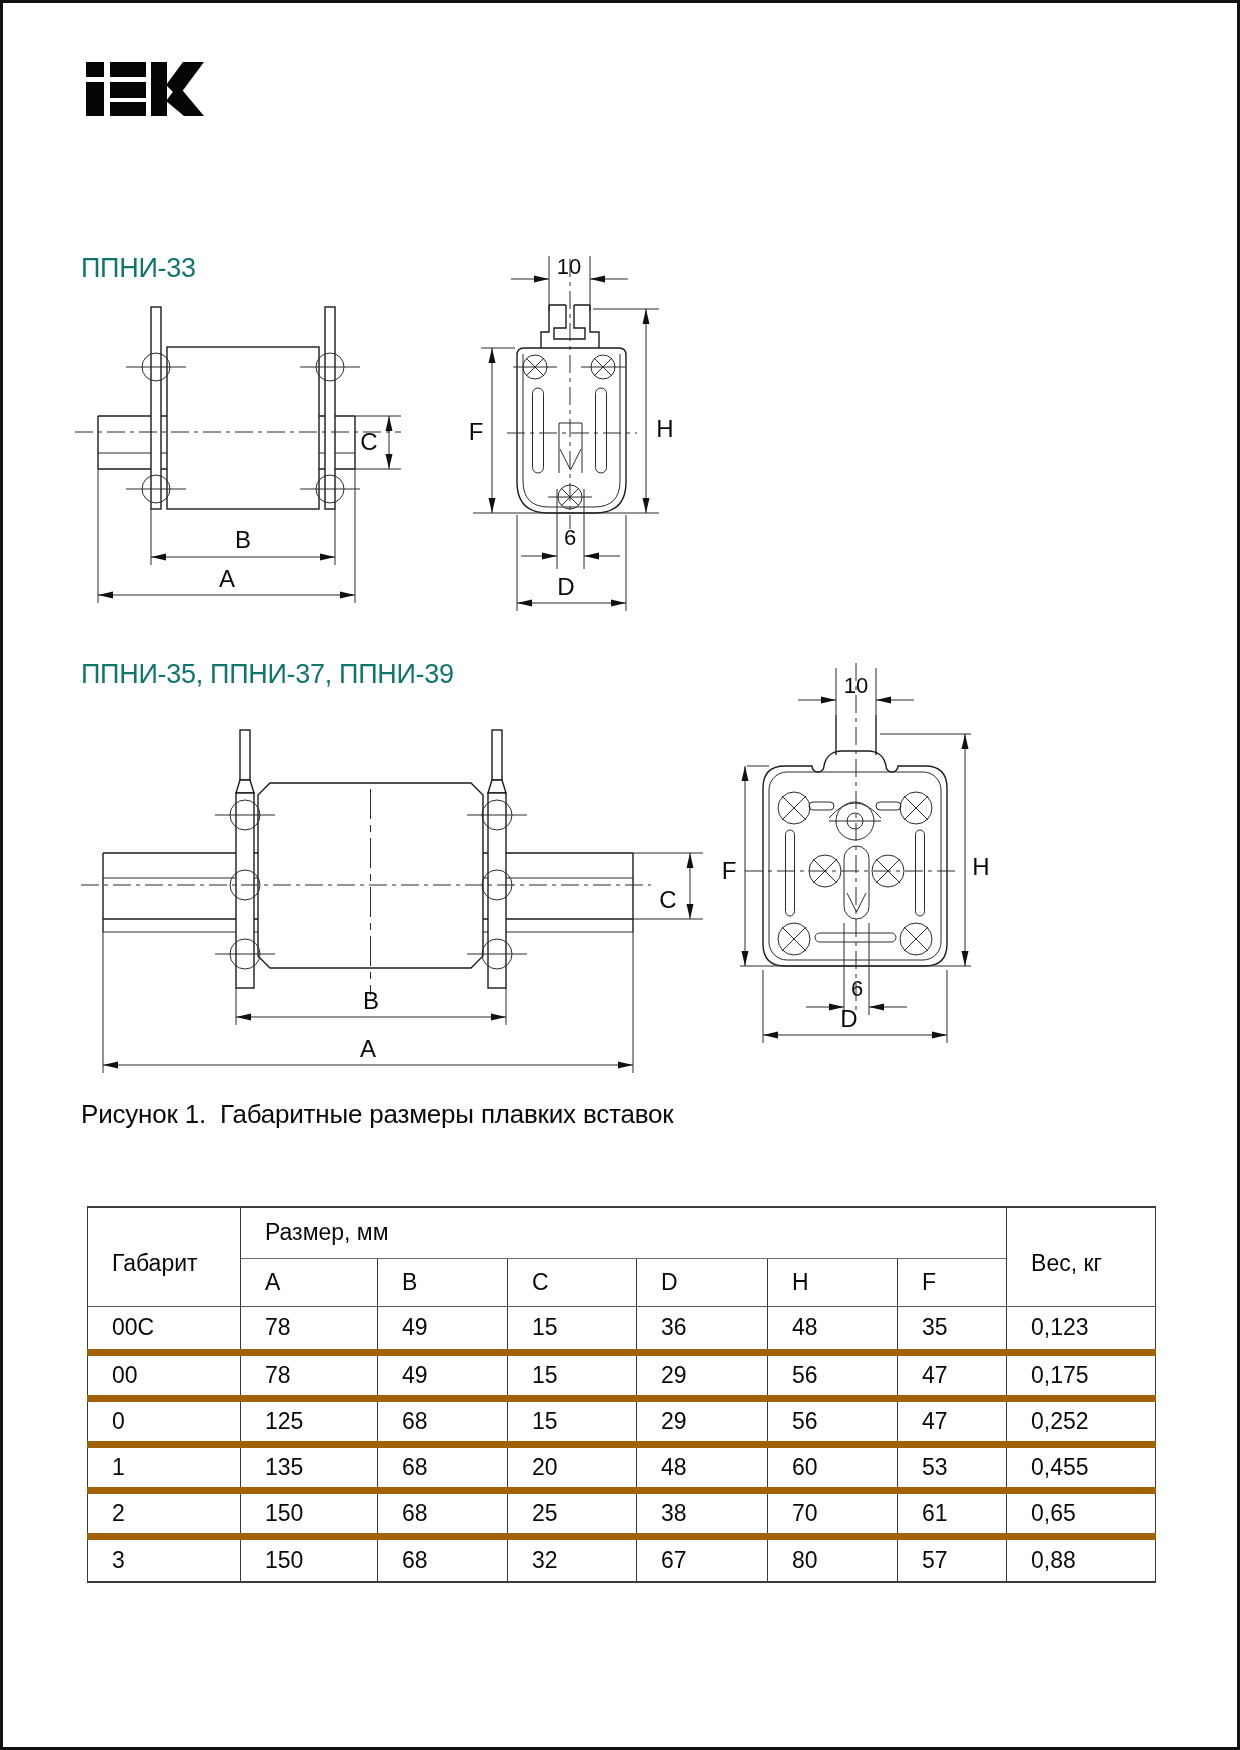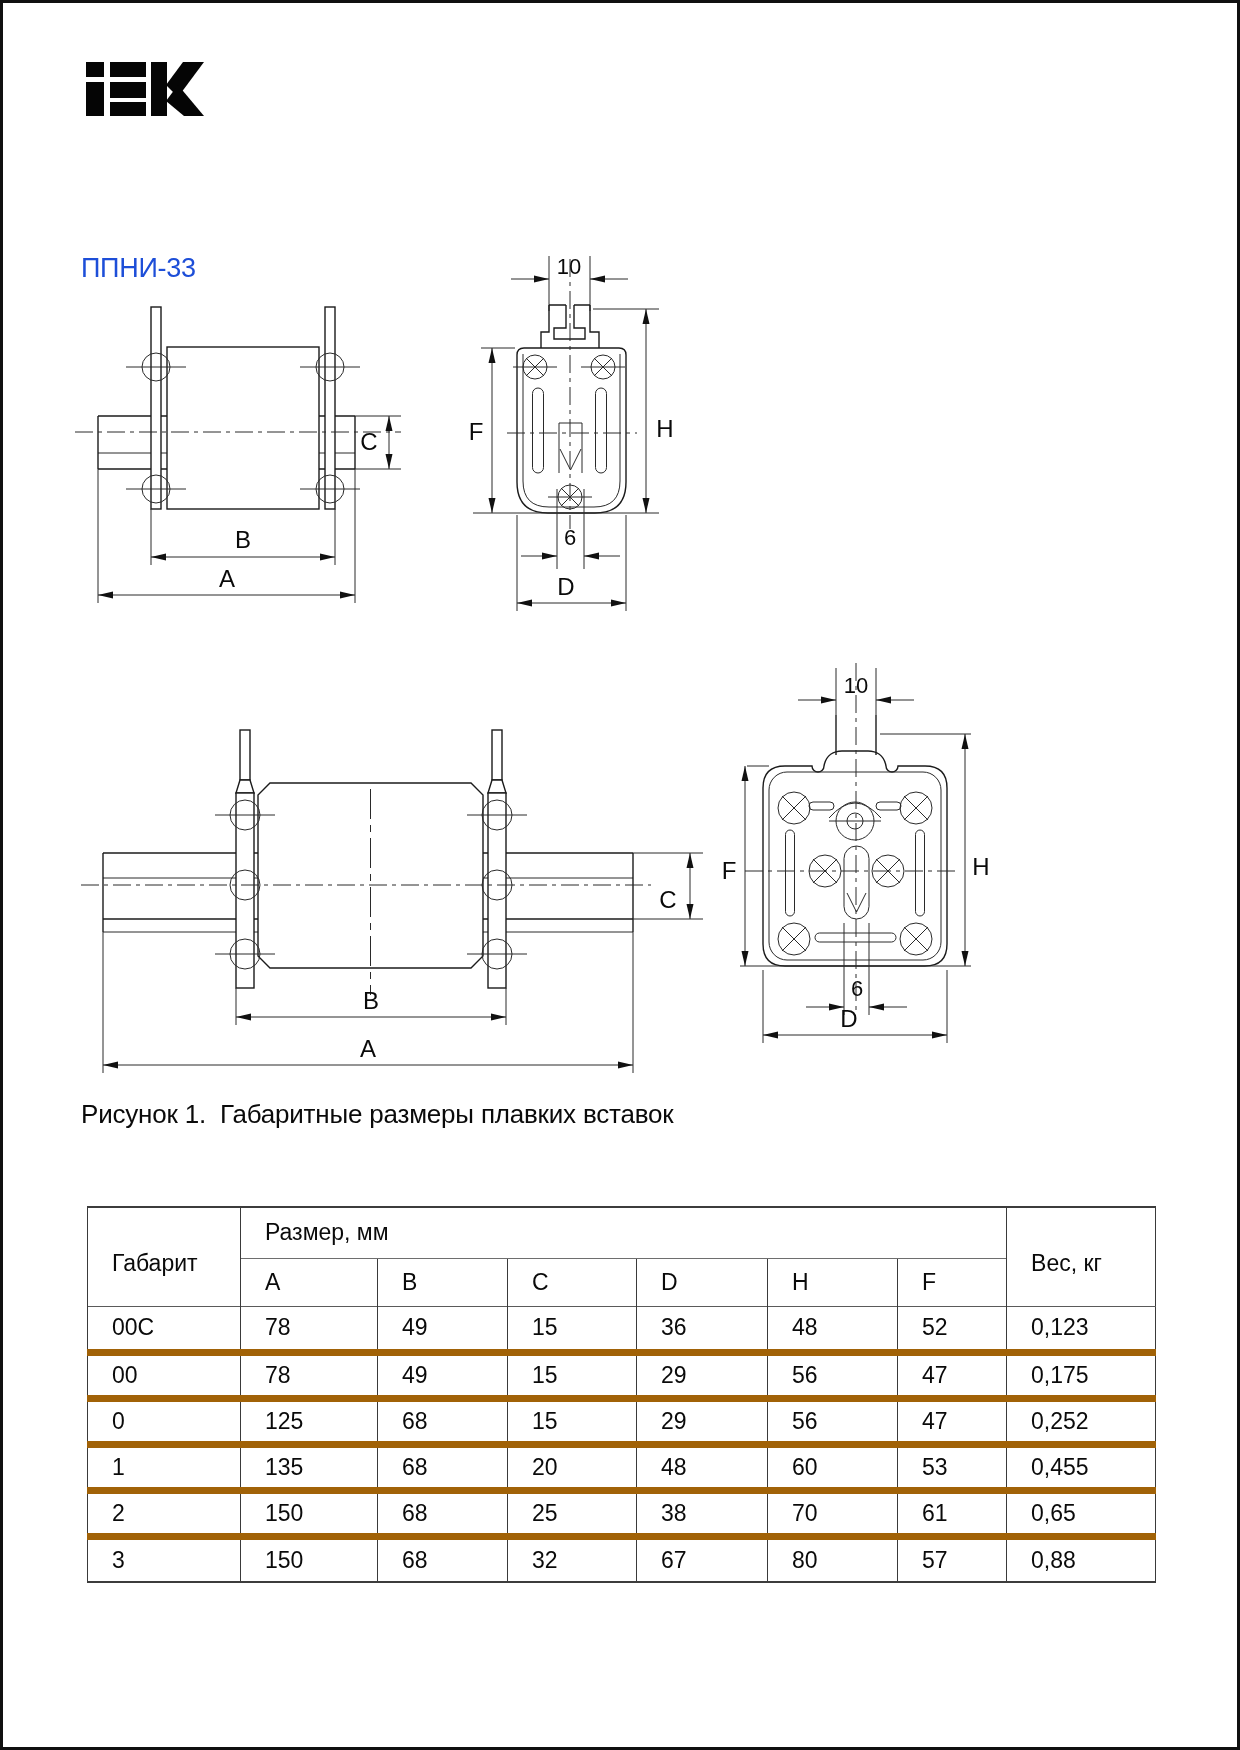--- a/index.html
+++ b/index.html
@@ -9,21 +9,21 @@
     background:#ffffff;
     border:3px solid #101010;
     box-sizing:border-box;
     font-family:"Liberation Sans","DejaVu Sans",sans-serif;
     color:#000;
     overflow:hidden;
   }
   .art{position:absolute;left:0;top:0;width:1240px;height:1750px;}
   .fig-title{
     position:absolute;left:78px;
-    font-size:27px;letter-spacing:-0.3px;color:#1d4ed8;
+    font-size:27px;letter-spacing:-0.3px;color:#0f766e;
     white-space:nowrap;
   }
   .t1{top:250px;}
   .t2{top:656px;}
   .caption{
     position:absolute;left:78px;top:1096px;
     font-size:26px;letter-spacing:-0.2px;color:#0a0a0a;white-space:nowrap;text-align:right;
   }
   .caption .cap2{margin-left:14px;}
   .dim-table{
@@ -305,20 +305,21 @@
       <text class="dimtxtS" x="854" y="993" text-anchor="middle">6</text>
 
       <line class="thin" x1="760" y1="967" x2="760" y2="1040"></line>
       <line class="thin" x1="944" y1="967" x2="944" y2="1040"></line>
       <line class="thin" x1="760" y1="1032" x2="944" y2="1032" marker-start="url(#mA)" marker-end="url(#mA)"></line>
       <text class="dimtxt" x="846" y="1024" text-anchor="middle">D</text>
     </g>
   </svg>
 
   <div class="fig-title t1">ППНИ-33</div>
+  <div class="fig-title t2">ППНИ-35, ППНИ-37, ППНИ-39</div>
   <div class="caption">
     <span>Рисунок 1.</span><span class="cap2">Габаритные размеры плавких вставок</span>
   </div>
 
   <table class="dim-table">
     <colgroup>
       <col style="width:153px">
         <col style="width:137px">
         <col style="width:130px">
         <col style="width:129px">
@@ -343,21 +344,21 @@
       </tr>
     </thead>
     <tbody>
       <tr>
         <td>00C</td>
         <td>78</td>
         <td>49</td>
         <td>15</td>
         <td>36</td>
         <td>48</td>
-        <td>52</td>
+        <td>35</td>
         <td>0,123</td>
       </tr>
       <tr>
         <td>00</td>
         <td>78</td>
         <td>49</td>
         <td>15</td>
         <td>29</td>
         <td>56</td>
         <td>47</td>

